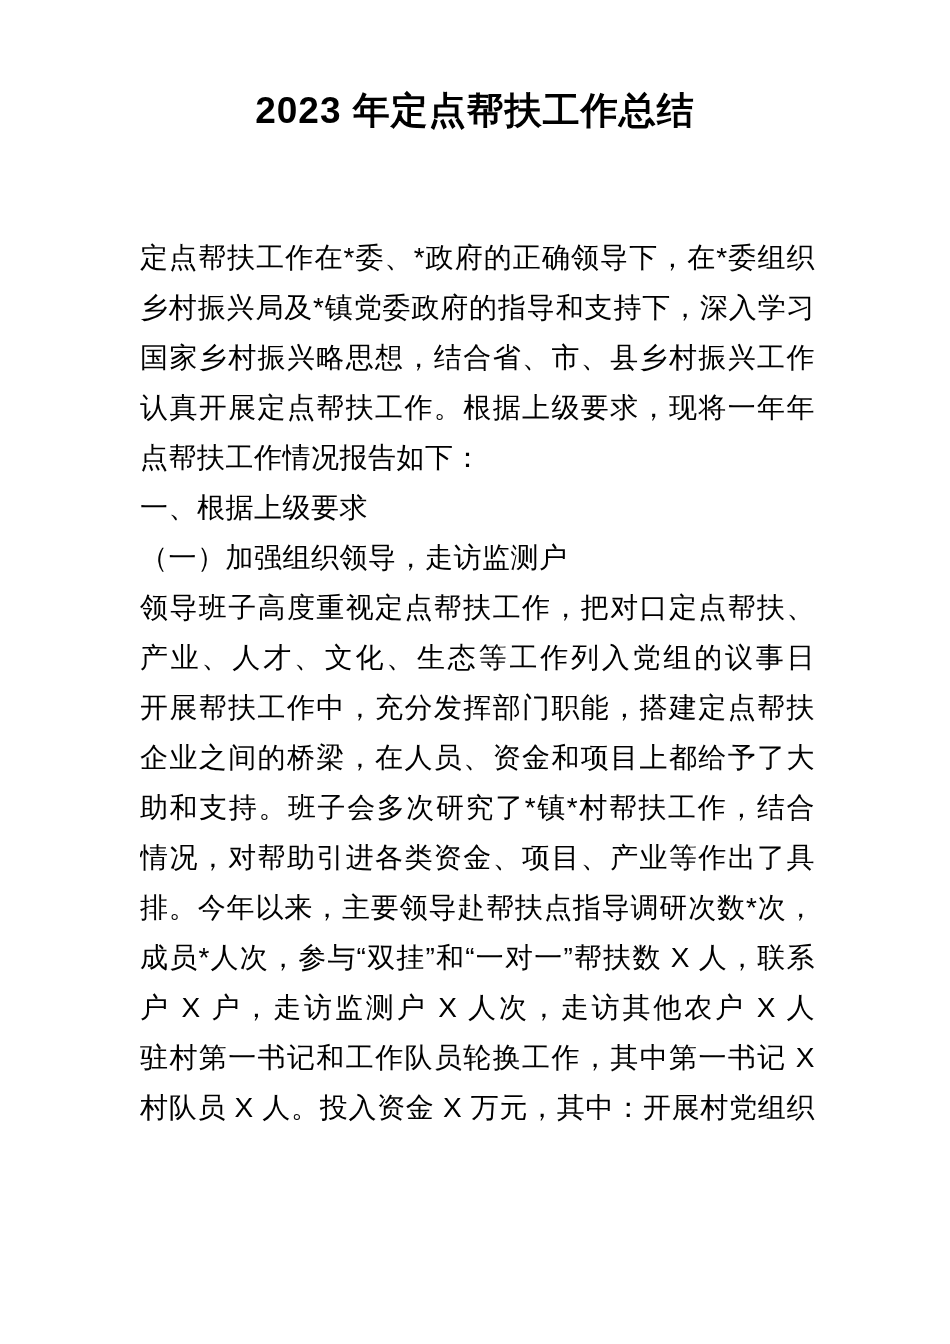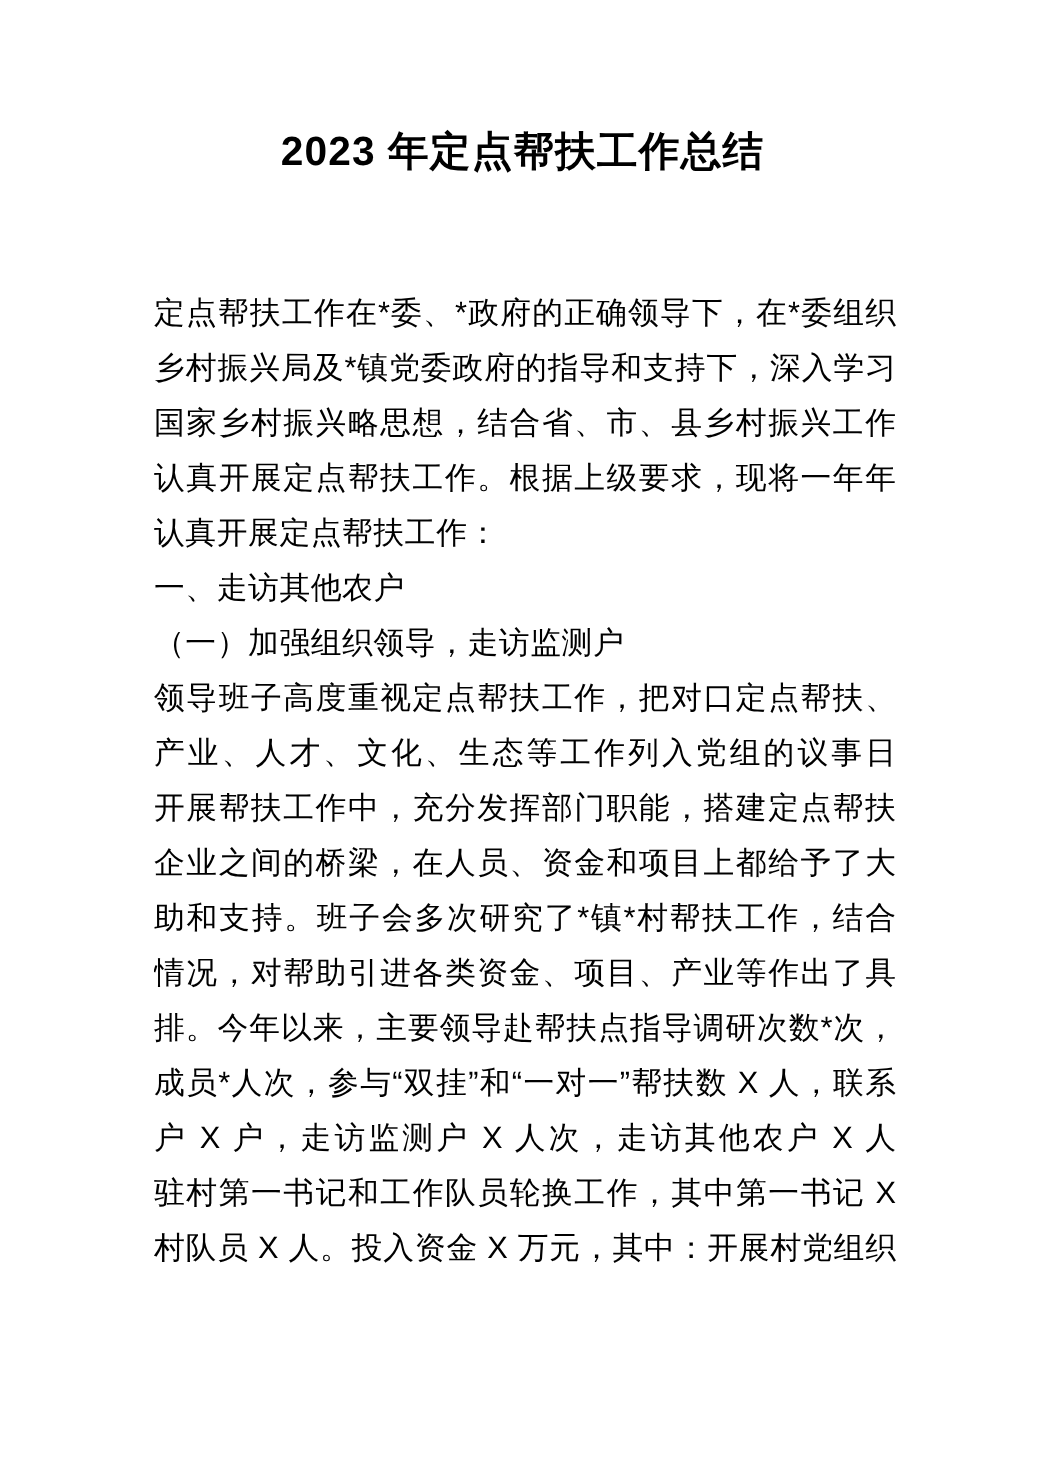--- a/index.html
+++ b/index.html
@@ -12,21 +12,21 @@
     background: #ffffff;
     font-family: "Liberation Sans", "DejaVu Sans", sans-serif;
     color: #000000;
     overflow: hidden;
   }
   .page {
     width: 950px;
     height: 1344px;
     background: #ffffff;
     box-sizing: border-box;
-    padding-top: 113px;
+    padding-top: 86px;
   }
   .doc-title {
     margin: 0;
     text-align: center;
     font-size: 37px;
     font-weight: bold;
     line-height: 50px;
     letter-spacing: 1px;
     color: #000000;
   }
@@ -55,22 +55,22 @@
 <body>
 
 <div class="page">
   <h1 class="doc-title">2023 年定点帮扶工作总结</h1>
 
   <div class="doc-body">
     <div class="doc-line">定点帮扶工作在*委、*政府的正确领导下，在*委组织部和</div>
     <div class="doc-line">乡村振兴局及*镇党委政府的指导和支持下，深入学习贯彻</div>
     <div class="doc-line">国家乡村振兴略思想，结合省、市、县乡村振兴工作要求</div>
     <div class="doc-line">认真开展定点帮扶工作。根据上级要求，现将一年年来定</div>
-    <div class="doc-line short">认真开展定点帮扶工作：</div>
-    <div class="doc-line short">一、走访其他农户</div>
+    <div class="doc-line short">点帮扶工作情况报告如下：</div>
+    <div class="doc-line short">一、根据上级要求</div>
     <div class="doc-line short">（一）加强组织领导，走访监测户</div>
     <div class="doc-line">领导班子高度重视定点帮扶工作，把对口定点帮扶、支持</div>
     <div class="doc-line">产业、人才、文化、生态等工作列入党组的议事日程，在</div>
     <div class="doc-line">开展帮扶工作中，充分发挥部门职能，搭建定点帮扶村与</div>
     <div class="doc-line">企业之间的桥梁，在人员、资金和项目上都给予了大力帮</div>
     <div class="doc-line">助和支持。班子会多次研究了*镇*村帮扶工作，结合实际</div>
     <div class="doc-line">情况，对帮助引进各类资金、项目、产业等作出了具体安</div>
     <div class="doc-line">排。今年以来，主要领导赴帮扶点指导调研次数*次，班子</div>
     <div class="doc-line">成员*人次，参与“双挂”和“一对一”帮扶数 X 人，联系监测</div>
     <div class="doc-line">户 X 户，走访监测户 X 人次，走访其他农户 X 人次。完成了</div>

